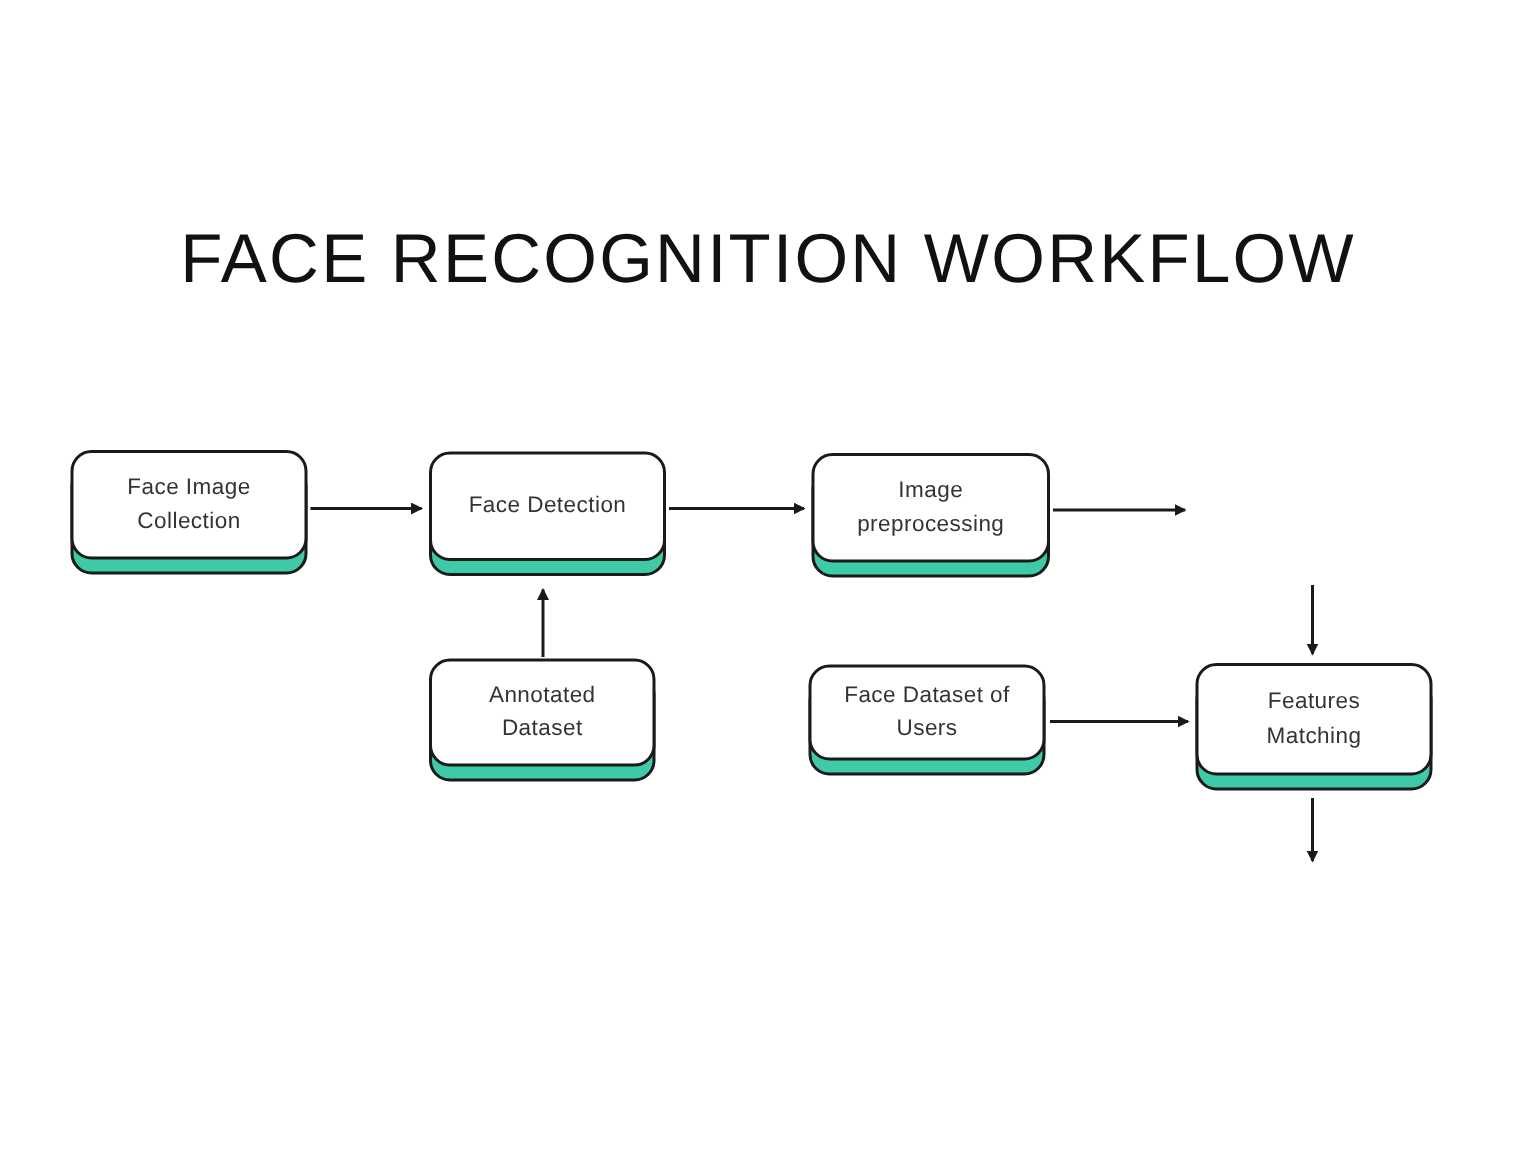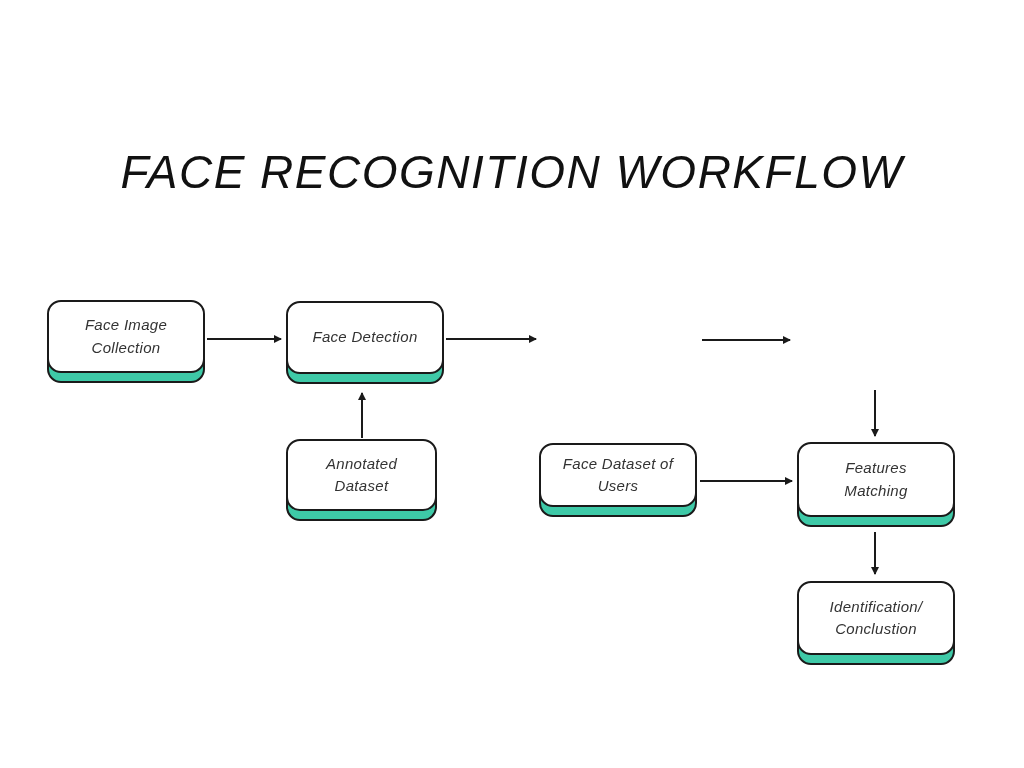--- a/index.html
+++ b/index.html
@@ -9,21 +9,21 @@
     --text: #333333;
     --title: #111111;
   }
   * { margin: 0; padding: 0; box-sizing: border-box; }
   html, body {
     width: 1024px; height: 768px;
     background: var(--background);
     font-family: "Liberation Sans", "DejaVu Sans", sans-serif;
     overflow: hidden;
   }
-  .canvas { position: relative; width: 1024px; height: 768px; font-style: italic; }
+  .canvas { position: relative; width: 1024px; height: 768px; }
   .title {
     position: absolute;
     left: 0; right: 0; top: 145px;
     text-align: center;
     font-size: 46px;
     font-weight: 500;
     letter-spacing: 1.5px;
     color: var(--title);
     white-space: nowrap;
   }
@@ -103,20 +103,27 @@
     </div>
   </div>
 
   <div class="node" id="n1">
     <div class="node-shadow"></div>
     <div class="node-face">
       <span class="node-label">Face Detection</span>
     </div>
   </div>
 
+  <div class="node" id="n2">
+    <div class="node-shadow"></div>
+    <div class="node-face">
+      <span class="node-label">Image
+preprocessing</span>
+    </div>
+  </div>
 
 
   <div class="node" id="n4">
     <div class="node-shadow"></div>
     <div class="node-face">
       <span class="node-label">Annotated
 Dataset</span>
     </div>
   </div>
 
@@ -129,21 +136,14 @@
   </div>
 
   <div class="node" id="n6">
     <div class="node-shadow"></div>
     <div class="node-face">
       <span class="node-label">Features
 Matching</span>
     </div>
   </div>
 
-  <div class="node" id="n7">
-    <div class="node-shadow"></div>
-    <div class="node-face">
-      <span class="node-label">Identification/
-Conclustion</span>
-    </div>
-  </div>
 
 </div>
 
 </body></html>

